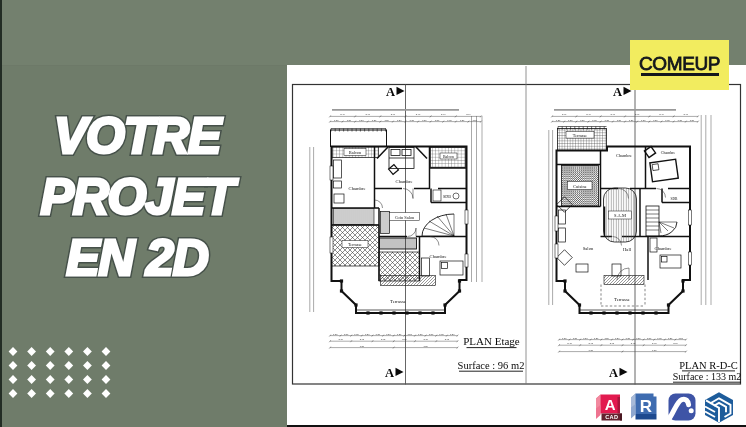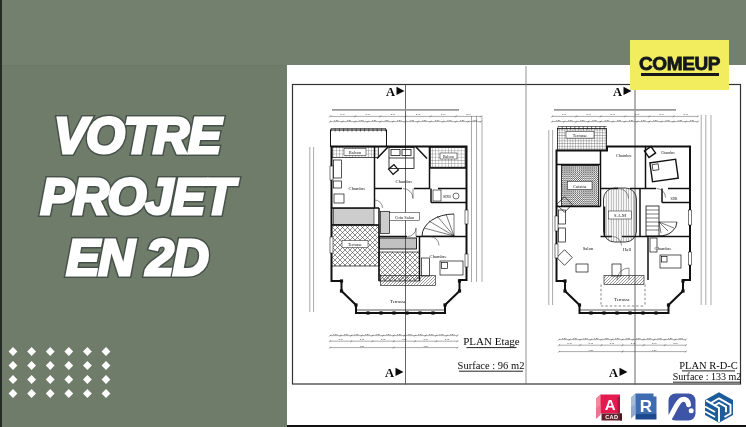--- a/index.html
+++ b/index.html
@@ -570,21 +570,21 @@
 
 <g fill="#0a0a0a" font-family="Liberation Serif">
   <text x="708.5" y="368.5" font-size="10.5" text-anchor="middle">PLAN R-D-C</text>
   <line x1="682" y1="370.9" x2="735" y2="370.9" stroke="#0a0a0a" stroke-width="0.9"></line>
   <text x="707" y="379.8" font-size="10" text-anchor="middle">Surface : 133  m2</text>
   <line x1="673" y1="382.2" x2="741" y2="382.2" stroke="#0a0a0a" stroke-width="0.9"></line>
 </g>
 </svg>
 
 <div class="abs" style="left:630px;top:40px;width:99px;height:50px;background:#f2ec5f;">
-  <div class="abs" style="left:9px;top:13px;width:81px;color:#14171c;font-weight:bold;font-size:19px;letter-spacing:-0.4px;-webkit-text-stroke:0.8px #14171c;">COMEUP</div>
+  <div class="abs" style="left:9px;top:13px;width:81px;color:#14171c;font-weight:normal;font-size:19px;letter-spacing:-0.4px;-webkit-text-stroke:0.8px #14171c;">COMEUP</div>
   <div class="abs" style="left:10.5px;top:32.5px;width:78px;height:3.8px;background:#14171c;"></div>
 </div>
 
 <svg class="abs" style="left:594px;top:392px;" width="32" height="32" viewBox="0 0 32 32">
   <polygon points="2,6.5 6.5,2.5 6.5,23 2,27" fill="#ee7390"></polygon>
   <polygon points="2,6.5 6.5,2.5 6.5,13 2,16.5" fill="#f2899f"></polygon>
   <rect x="6.5" y="2.5" width="19.5" height="19" fill="#e21a4f"></rect>
   <rect x="23.5" y="5" width="2.5" height="16.5" fill="#a8163c"></rect>
   <rect x="7.5" y="21.5" width="20.5" height="7" fill="#63212e"></rect>
   <rect x="26" y="21.5" width="2" height="7" fill="#4a1822"></rect>

